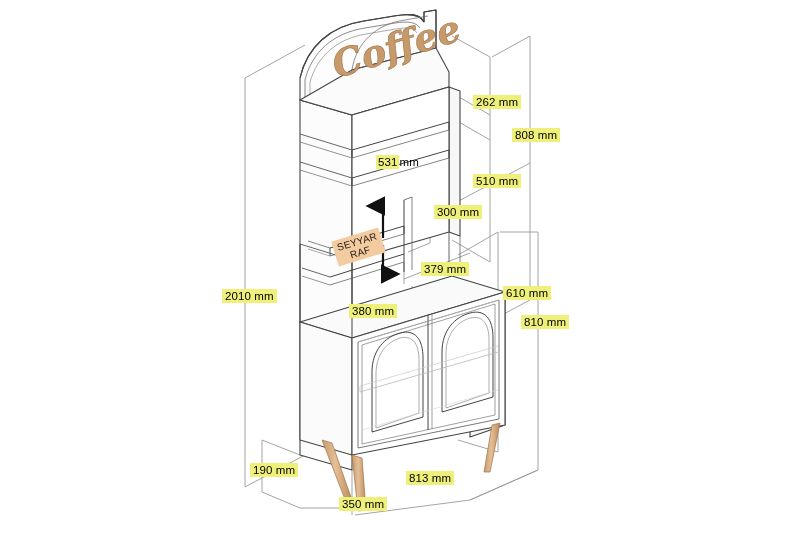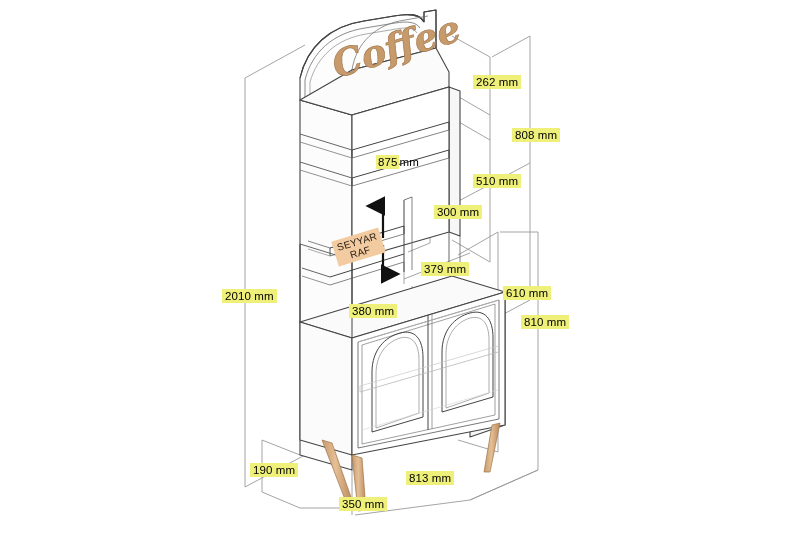--- a/index.html
+++ b/index.html
@@ -237,34 +237,34 @@
 
     <g id="coffee-logo">
       <text x="337" y="78" transform="rotate(-17 337 78)" font-family="DejaVu Serif, serif" font-size="37" font-style="italic" font-weight="bold" fill="#c79a6b" stroke="#a87a4f" stroke-width="0.7">Coffee</text>
     </g>
   </svg>
 
   <div class="dim full" style="left:222px; top:290px;">
     <span class="hl">2010 mm</span>
   </div>
 
-  <div class="dim full" style="left:473px; top:76px;">
+  <div class="dim full" style="left:473px; top:96px;">
     <span class="hl">262 mm</span>
   </div>
 
   <div class="dim full" style="left:512px; top:129px;">
     <span class="hl">808 mm</span>
   </div>
 
   <div class="dim full" style="left:473px; top:175px;">
     <span class="hl">510 mm</span>
   </div>
 
   <div class="dim" style="left:376px; top:156px;">
-    <span class="hl">875</span><span class="tail">mm</span>
+    <span class="hl">531</span><span class="tail">mm</span>
   </div>
 
   <div class="dim full" style="left:434px; top:206px;">
     <span class="hl">300 mm</span>
   </div>
 
   <div class="dim full" style="left:421px; top:263px;">
     <span class="hl">379 mm</span>
   </div>
 

